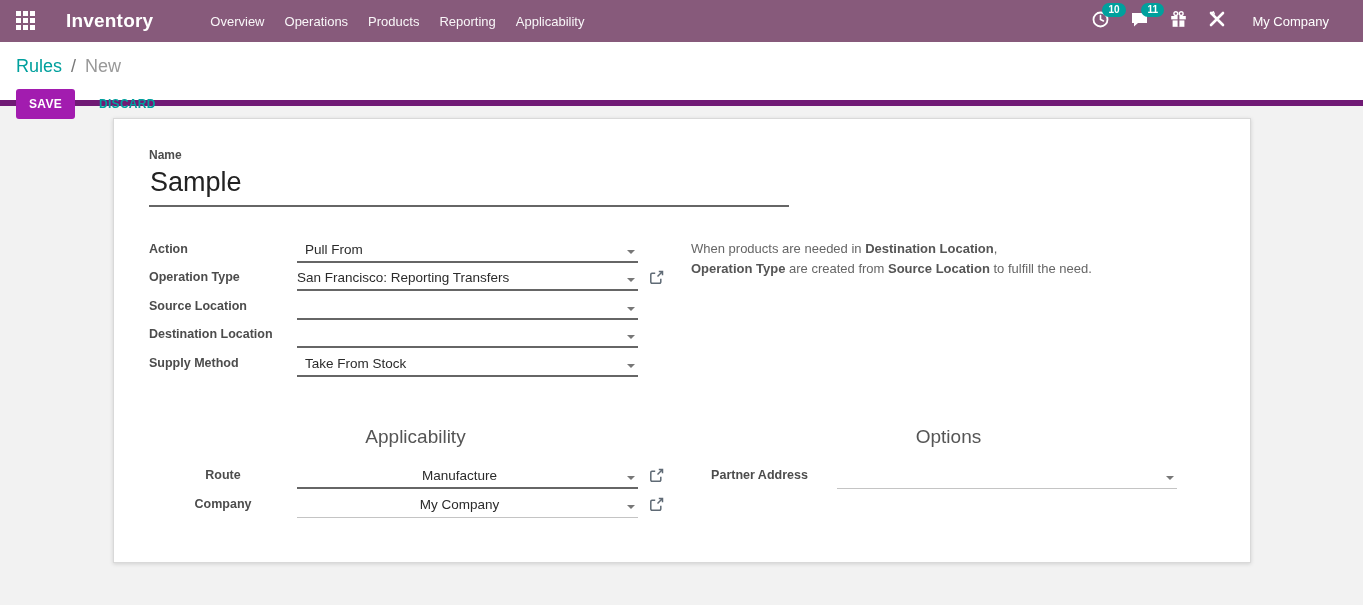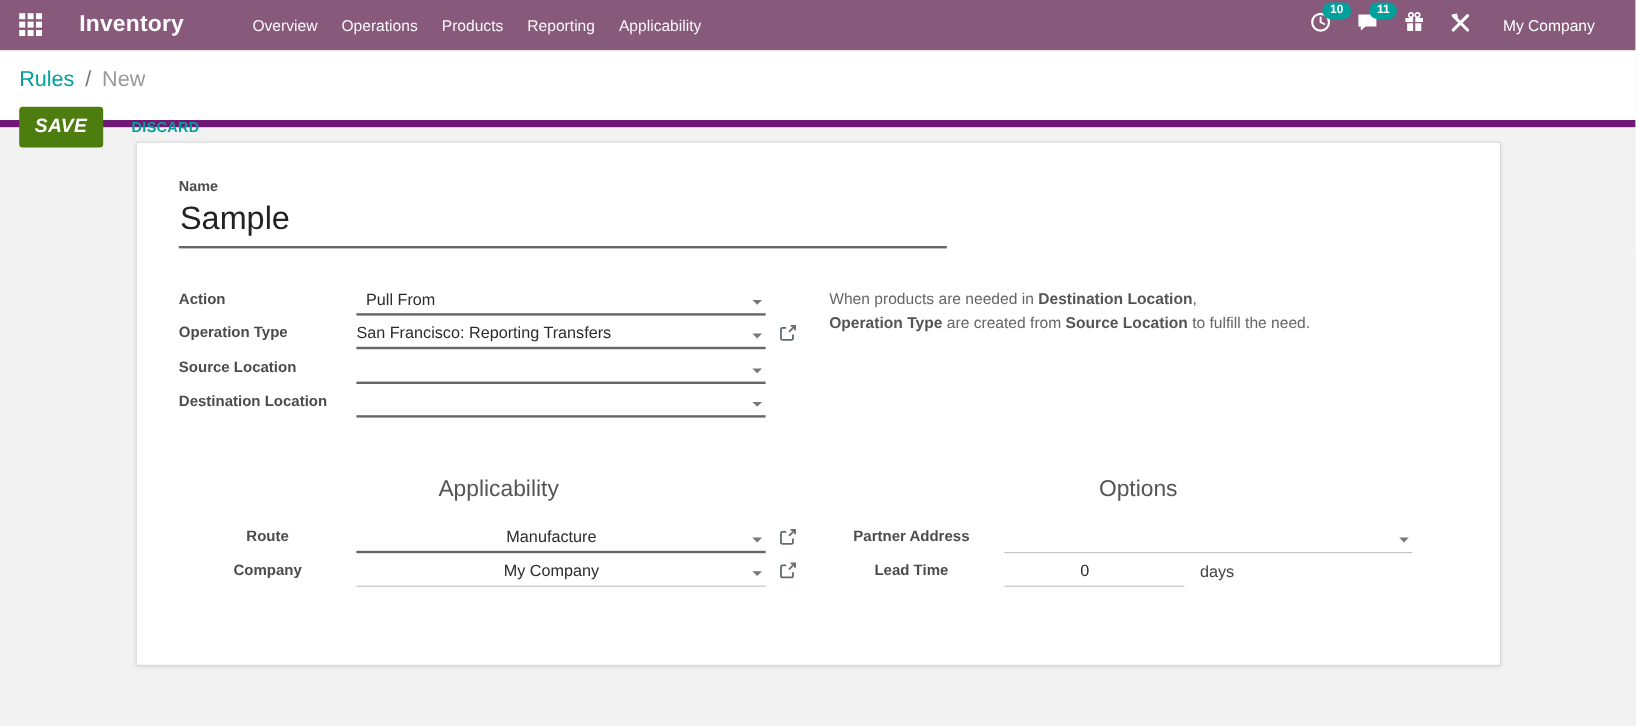--- a/index.html
+++ b/index.html
@@ -19,21 +19,21 @@
   .nav-user { display:flex; align-items:center; cursor:pointer; }
   .nav-user .uname { font-size:13px; margin-left:7px; }
 
   
   .control-panel { background:#fff; border-bottom:6px solid #701a75; padding:14px 16px 13px 16px; height:64px; }
   .breadcrumb { font-size:18px; }
   .breadcrumb .bc-link { color:#00A09D; cursor:pointer; }
   .breadcrumb .bc-sep { color:#777; margin:0 4px; }
   .breadcrumb .bc-current { color:#999; }
   .cp-buttons { margin-top:12px; display:flex; align-items:center; }
-  .btn-save { background:#4d7c0f; color:#fff; border:none; font-size:16px; font-weight:bold; padding:8px 13px; border-radius:3px; cursor:pointer; letter-spacing:.3px; font-family:inherit;font-style:italic; }
+  .btn-save { background:#a21caf; color:#fff; border:none; font-size:12px; font-weight:bold; padding:8px 13px; border-radius:3px; cursor:pointer; letter-spacing:.3px; font-family:inherit; }
   .btn-discard { background:none; border:none; color:#00A09D; font-size:12px; font-weight:bold; margin-left:14px; padding:8px 10px; cursor:pointer; letter-spacing:.3px; font-family:inherit; }
 
   
   .content { padding:12px 0 0 0; height:475px; }
   .card { width:1138px; margin-left:113px; background:#fff; border:1px solid #d9d9d9; box-shadow:0 1px 4px rgba(0,0,0,.14); min-height:437px; padding:29px 35px 44px 35px; }
 
   .name-label { font-size:12px; font-weight:bold; color:#4c4c4c; }
   .name-value { font-size:27px; font-weight:300; color:#222; width:640px; border-bottom:2px solid #666; padding:2px 0 7px 1px; margin-top:3px; min-height:40px; cursor:text; }
 
   .section-top { display:flex; margin-top:27px; }
@@ -177,20 +177,27 @@
         </div>
 
         <div class="frow">
           <div class="flabel">Destination Location</div>
           <div class="fwidget">
             <div class="finput"></div>
             <span class="caret"></span>
           </div>
         </div>
 
+        <div class="frow">
+          <div class="flabel">Supply Method</div>
+          <div class="fwidget">
+            <div class="finput sel">Take From Stock</div>
+            <span class="caret"></span>
+          </div>
+        </div>
 
       </div>
       <div class="col-right">
         <div class="help-text">
           <span>When products are needed in </span><b>Destination Location</b><span>,</span><br>
           <b>Operation Type</b><span> are created from </span><b>Source Location</b><span> to fulfill the need.</span>
         </div>
       </div>
     </div>
 
@@ -235,24 +242,17 @@
         <div class="group-title">Options</div>
 
         <div class="frow">
           <div class="flabel opt-label">Partner Address</div>
           <div class="fwidget opt-widget">
             <div class="finput light"></div>
             <span class="caret"></span>
           </div>
         </div>
 
-        <div class="frow">
-          <div class="flabel opt-label">Lead Time</div>
-          <div class="fwidget lead-widget">
-            <div class="finput light">0</div>
-          </div>
-          <span class="unit">days</span>
-        </div>
       </div>
     </div>
 
   </div>
 </div>
 
 </body></html>

